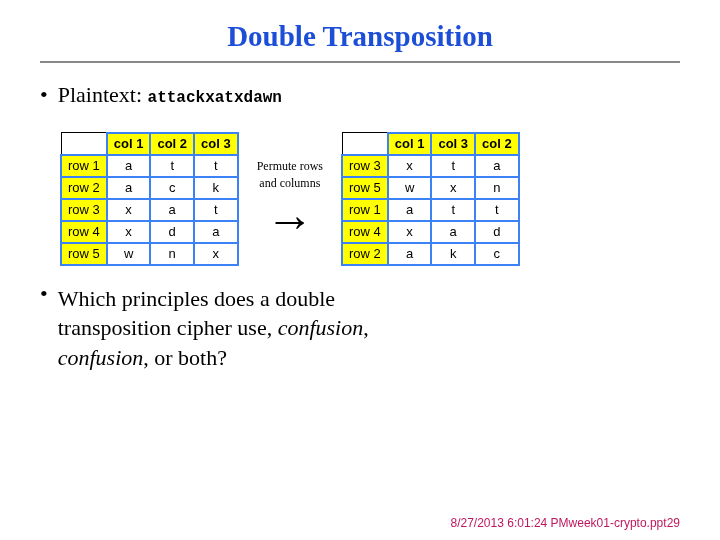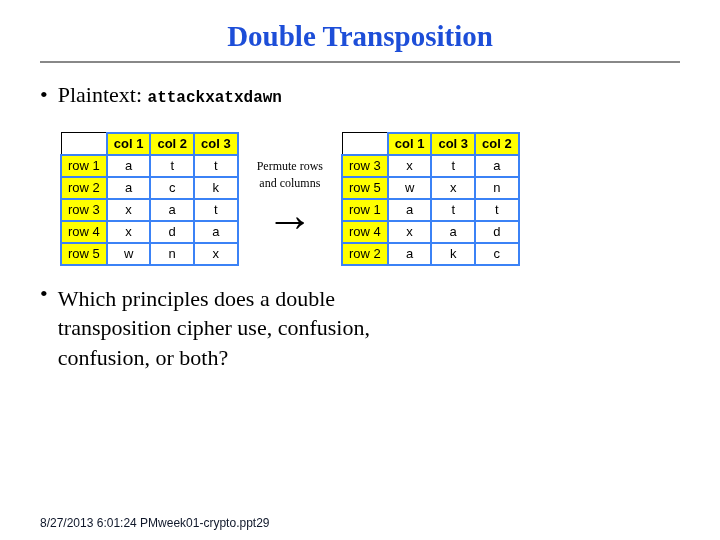--- a/index.html
+++ b/index.html
@@ -116,32 +116,33 @@
       border: 1px solid #000;
     }
 
     .second-bullet {
       font-size: 22px;
       line-height: 1.35;
       margin-top: 4px;
     }
 
     .second-bullet-italic {
+      font-style: italic;
     }
 
     .footer {
       position: absolute;
       bottom: 10px;
       left: 0;
       right: 0;
       display: flex;
-      justify-content: flex-start;
+      justify-content: flex-end;
       padding: 0 40px;
       font-size: 12px;
-      color: #0f172a;
+      color: #be185d;
       font-family: Arial, sans-serif;
     }
 
     .permute-arrow-group {
       display: flex;
       flex-direction: column;
       align-items: center;
       justify-content: center;
     }
   </style>

